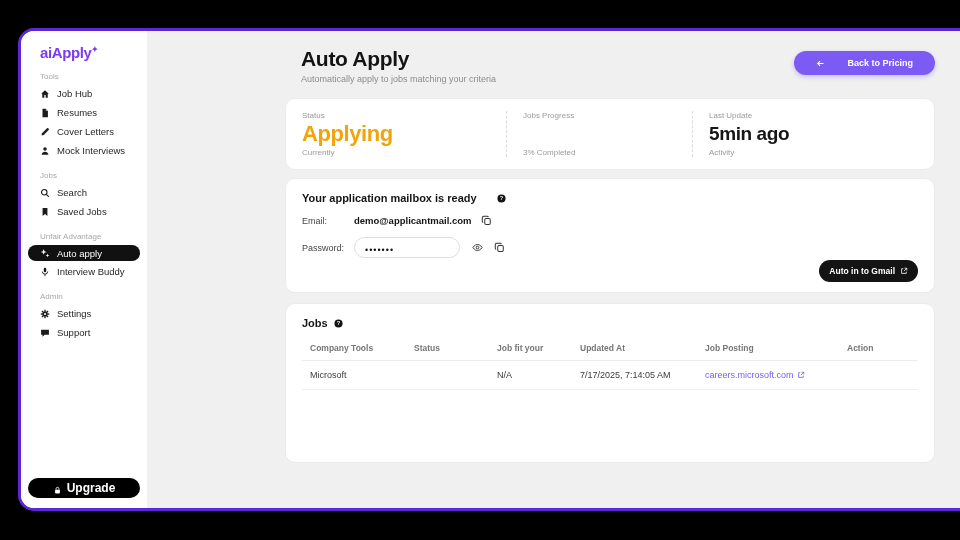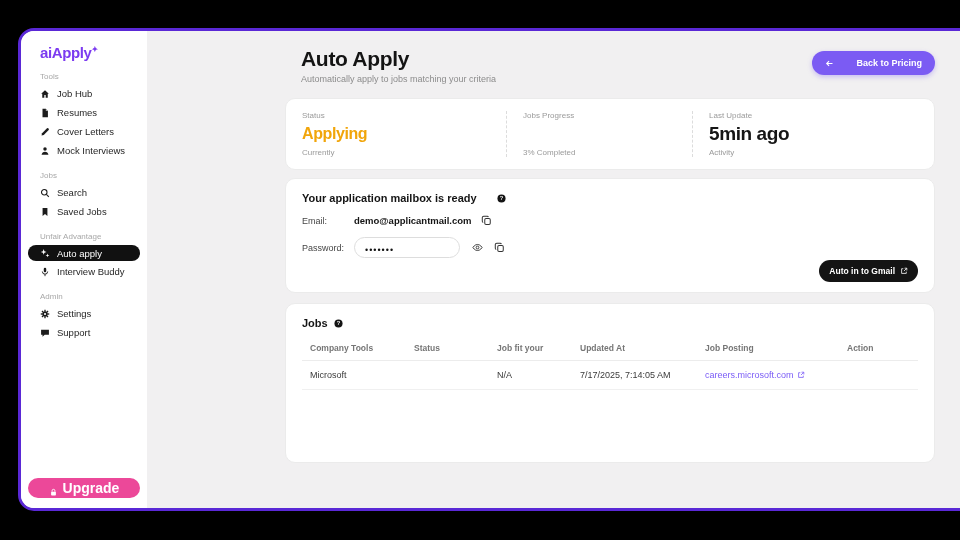--- a/index.html
+++ b/index.html
@@ -16,47 +16,47 @@
   .logo { margin-left:19px; font-size:15px; font-weight:bold; color:#7c3bf0;
     letter-spacing:-0.4px; }
   .logo sup { font-size:8px; }
   .s-section-label { margin:11px 0 3px 19px; font-size:8px; color:#a8a8a8; }
   .s-item { display:flex; align-items:center; gap:7px; height:17px; margin:1px 7px;
     padding:0 12px; font-size:9.5px; color:#262626; border-radius:999px; cursor:pointer; }
   .s-item .icon { width:10px; height:10px; display:inline-flex; color:#1c1c1c; }
   .s-item .icon svg { width:10px; height:10px; }
   .s-item.active { background:#111; color:#fff; height:16px; }
   .s-item.active .icon { color:#fff; }
-  .upgrade-btn { margin:auto 7px 0; height:20px; background:#ec4899; border-radius:999px;
+  .upgrade-btn { margin:auto 7px 0; height:20px; background:#000000; border-radius:999px;
     display:flex; align-items:center; justify-content:center; gap:5px; color:#fff;
-    font-size:14px; font-weight:bold; cursor:pointer; }
+    font-size:12px; font-weight:bold; cursor:pointer; }
   .upgrade-btn svg { width:9px; height:9px; }
 
   
   .main { flex:1; padding:16px 40px 0 138px; overflow:hidden; }
   .page-header { display:flex; justify-content:space-between; align-items:flex-start;
     padding-left:16px; }
   .page-title { font-size:21px; font-weight:bold; color:#141414; letter-spacing:-0.3px; }
   .page-subtitle { font-size:9px; color:#8c8c8c; margin-top:3px; }
   .back-btn { margin-top:4px; background:#7b5bf3; color:#fff; font-size:9px; font-weight:bold;
-    border:none; border-radius:999px; padding:7px 13px; display:flex; align-items:center;
+    border:none; border-radius:999px; padding:7px 22px; display:flex; align-items:center;
     gap:22px; cursor:pointer; box-shadow:0 2px 5px rgba(123,91,243,.35); }
   .back-btn svg { width:9px; height:9px; }
 
   .card { background:#fff; border:1px solid #ebebeb; border-radius:10px; }
 
   
   .status-card { margin-top:14px; display:flex; padding:12px 0; height:72px; }
   .stat-col { padding:0 14px 0 16px; display:flex; flex-direction:column; justify-content:space-between; }
   .stat-col:nth-child(1){ width:220px; }
   .stat-col:nth-child(2){ width:186px; border-left:1px dashed #dcdcdc; }
   .stat-col:nth-child(3){ flex:1; border-left:1px dashed #dcdcdc; }
   .stat-top, .stat-bottom { font-size:8px; color:#9a9a9a; }
   .stat-value { font-size:19px; font-weight:800; color:#161616; letter-spacing:-0.4px; }
-  .stat-value.amber { color:#f1a50a; font-size:16px; }
+  .stat-value.amber { color:#f1a50a; font-size:22px; }
 
   
   .mailbox-card { margin-top:8px; height:115px; padding:13px 16px 10px; display:flex;
     flex-direction:column; }
   .card-title-row { display:flex; align-items:center; gap:20px; }
   .card-title { font-size:11px; font-weight:bold; color:#141414; }
   .help-icon { width:9px; height:9px; display:inline-flex; }
   .cred-row { display:flex; align-items:center; margin-top:11px; }
   .cred-label { width:52px; font-size:9px; color:#454545; }
   .cred-value { font-size:9.5px; font-weight:bold; color:#141414; margin-right:10px; }

